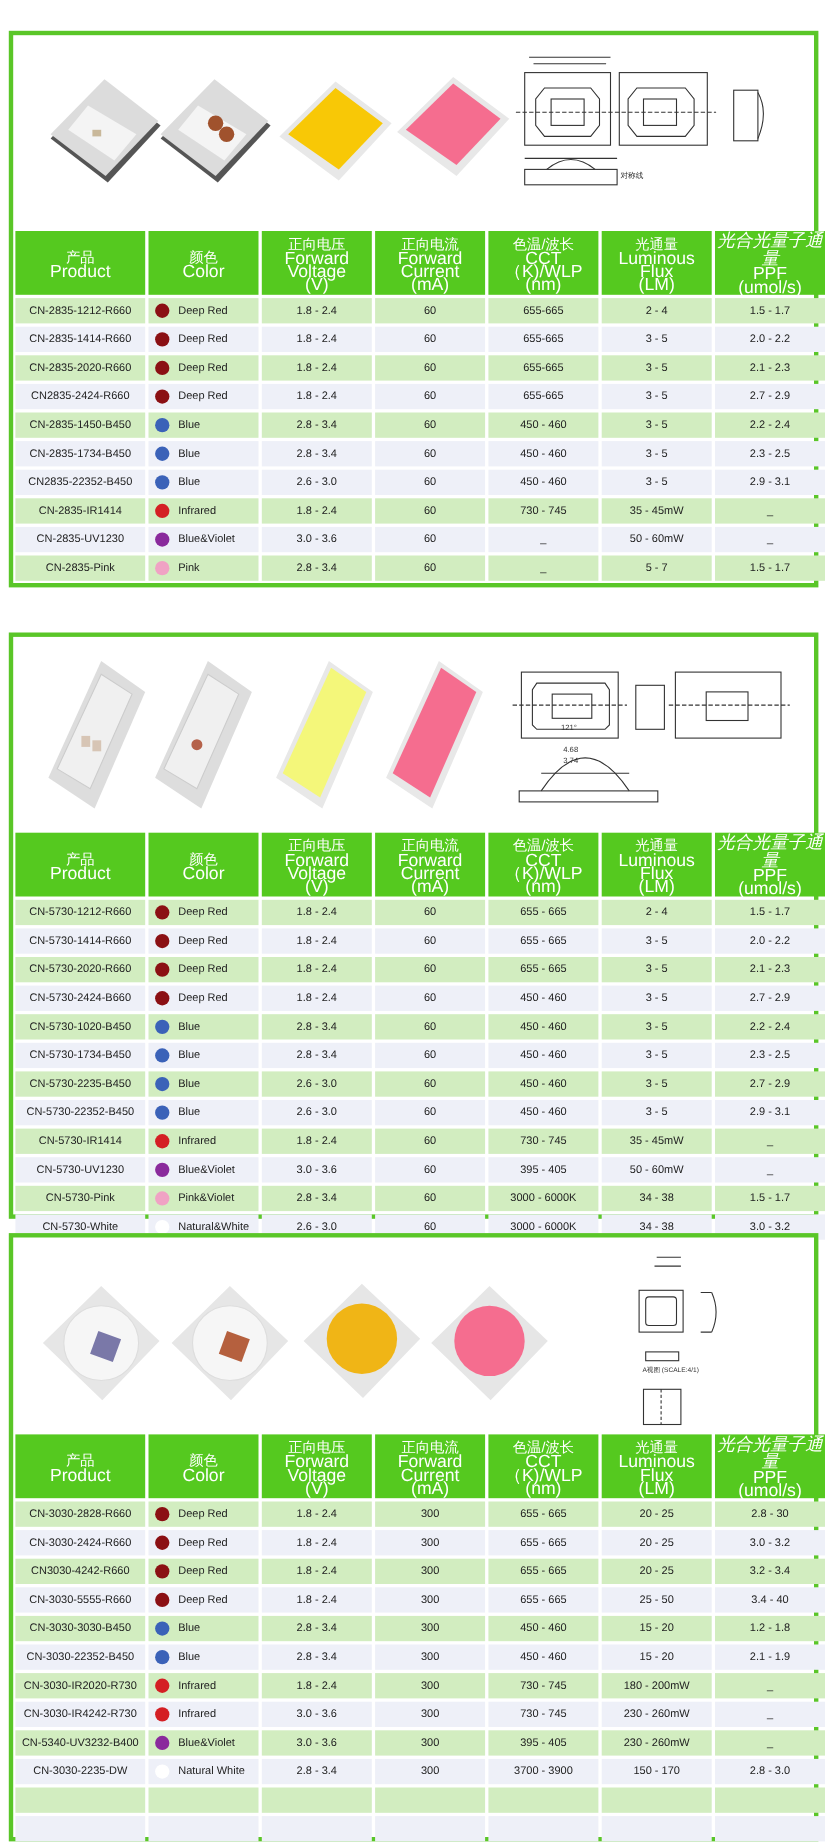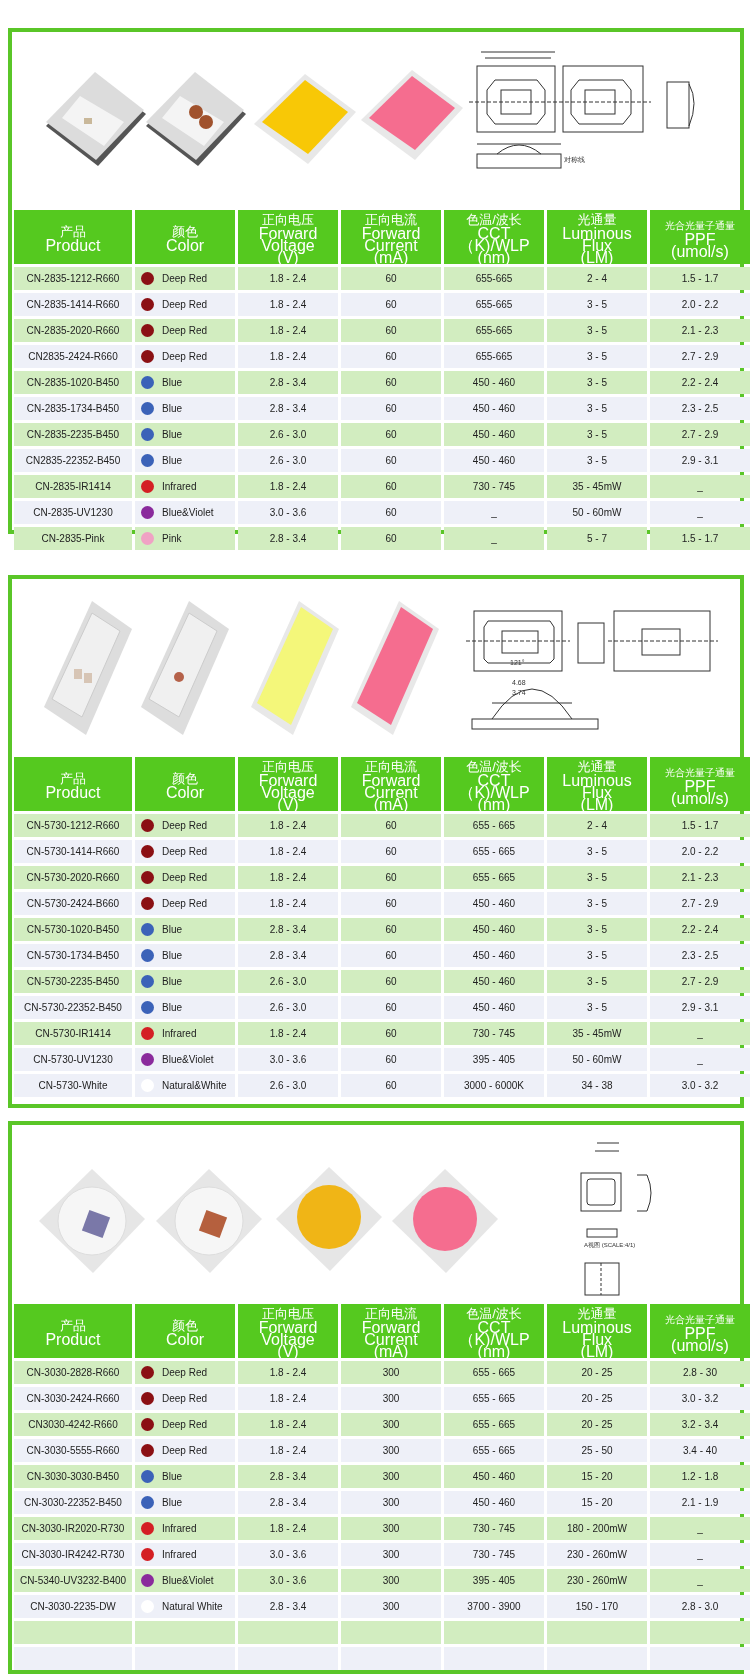--- a/index.html
+++ b/index.html
@@ -15,21 +15,21 @@
   .imgarea { position: relative; width: 100%; }
   .p1 .imgarea { height: 175px; }
   .p2 .imgarea { height: 175px; }
   .p3 .imgarea { height: 176px; }
   table { border-collapse: separate; border-spacing: 3px; width: 100%; margin-left: -1px; table-layout: fixed; }
   th {
     background: #55c91f; color: #ffffff; font-weight: normal; text-align: center;
     height: 42px; line-height: 11px; padding-top: 2px; vertical-align: middle;
   }
   th .cn { display: block; font-size: 13px; line-height: 16px; }
-  th .cn.small { font-size: 10px; }
+  th .cn.small { font-size: 16px; font-style: italic; }
   th .en { display: block; font-size: 16px; line-height: 12px; }
   td {
     height: 23px; text-align: center; font-size: 10px; color: #222; vertical-align: middle;
     font-family: "Liberation Sans", sans-serif;
   }
   tr.odd td { background: #d2edc0; }
   tr.even td { background: #eef0f8; }
   td.color { text-align: left; padding-left: 6px; white-space: nowrap; }
   .dot { display: inline-block; width: 13px; height: 13px; border-radius: 50%; vertical-align: middle; margin-right: 8px; }
   .clabel { vertical-align: middle; }
@@ -160,45 +160,36 @@
         <tr class="even">
           <td>CN2835-2424-R660</td>
           <td class="color"><span class="dot" style="background: rgb(139, 16, 20);"></span><span class="clabel">Deep Red</span></td>
           <td>1.8 - 2.4</td>
           <td>60</td>
           <td>655-665</td>
           <td>3 - 5</td>
           <td>2.7 - 2.9</td>
         </tr>
         <tr class="odd">
-          <td>CN-2835-1020-B450</td>
+          <td>CN-2835-1450-B450</td>
           <td class="color"><span class="dot" style="background: rgb(59, 98, 184);"></span><span class="clabel">Blue</span></td>
           <td>2.8 - 3.4</td>
           <td>60</td>
           <td>450 - 460</td>
           <td>3 - 5</td>
           <td>2.2 - 2.4</td>
         </tr>
         <tr class="even">
           <td>CN-2835-1734-B450</td>
           <td class="color"><span class="dot" style="background: rgb(59, 98, 184);"></span><span class="clabel">Blue</span></td>
           <td>2.8 - 3.4</td>
           <td>60</td>
           <td>450 - 460</td>
           <td>3 - 5</td>
           <td>2.3 - 2.5</td>
-        </tr>
-        <tr class="odd">
-          <td>CN-2835-2235-B450</td>
-          <td class="color"><span class="dot" style="background: rgb(59, 98, 184);"></span><span class="clabel">Blue</span></td>
-          <td>2.6 - 3.0</td>
-          <td>60</td>
-          <td>450 - 460</td>
-          <td>3 - 5</td>
-          <td>2.7 - 2.9</td>
         </tr>
         <tr class="even">
           <td>CN2835-22352-B450</td>
           <td class="color"><span class="dot" style="background: rgb(59, 98, 184);"></span><span class="clabel">Blue</span></td>
           <td>2.6 - 3.0</td>
           <td>60</td>
           <td>450 - 460</td>
           <td>3 - 5</td>
           <td>2.9 - 3.1</td>
         </tr>
@@ -404,20 +395,29 @@
         </tr>
         <tr class="even">
           <td>CN-5730-UV1230</td>
           <td class="color"><span class="dot" style="background: rgb(138, 42, 156);"></span><span class="clabel">Blue&amp;Violet</span></td>
           <td>3.0 - 3.6</td>
           <td>60</td>
           <td>395 - 405</td>
           <td>50 - 60mW</td>
           <td>_</td>
         </tr>
+        <tr class="odd">
+          <td>CN-5730-Pink</td>
+          <td class="color"><span class="dot" style="background: rgb(240, 162, 196);"></span><span class="clabel">Pink&amp;Violet</span></td>
+          <td>2.8 - 3.4</td>
+          <td>60</td>
+          <td>3000 - 6000K</td>
+          <td>34 - 38</td>
+          <td>1.5 - 1.7</td>
+        </tr>
         <tr class="even">
           <td>CN-5730-White</td>
           <td class="color"><span class="dot" style="background: rgb(255, 255, 255);"></span><span class="clabel">Natural&amp;White</span></td>
           <td>2.6 - 3.0</td>
           <td>60</td>
           <td>3000 - 6000K</td>
           <td>34 - 38</td>
           <td>3.0 - 3.2</td>
         </tr>
       </tbody>

